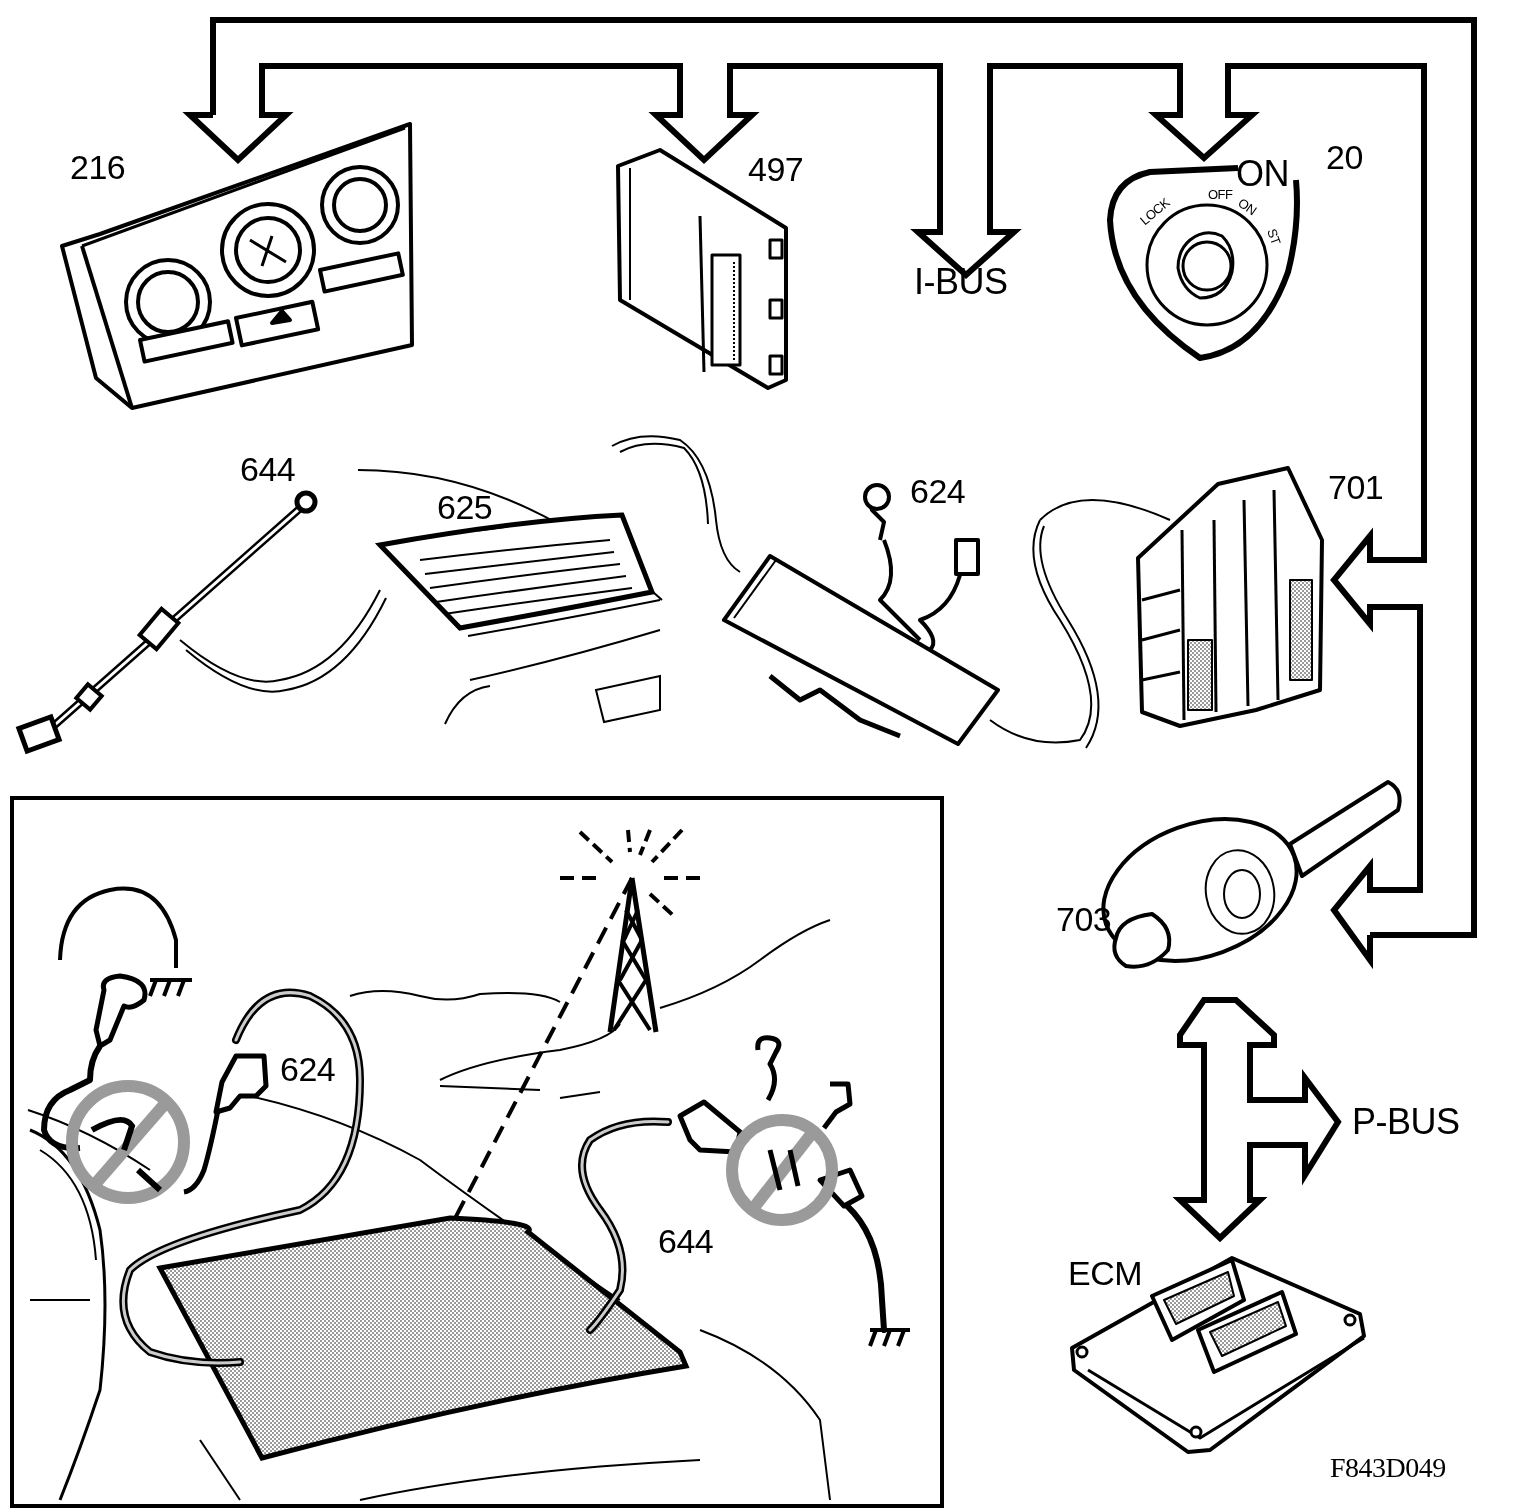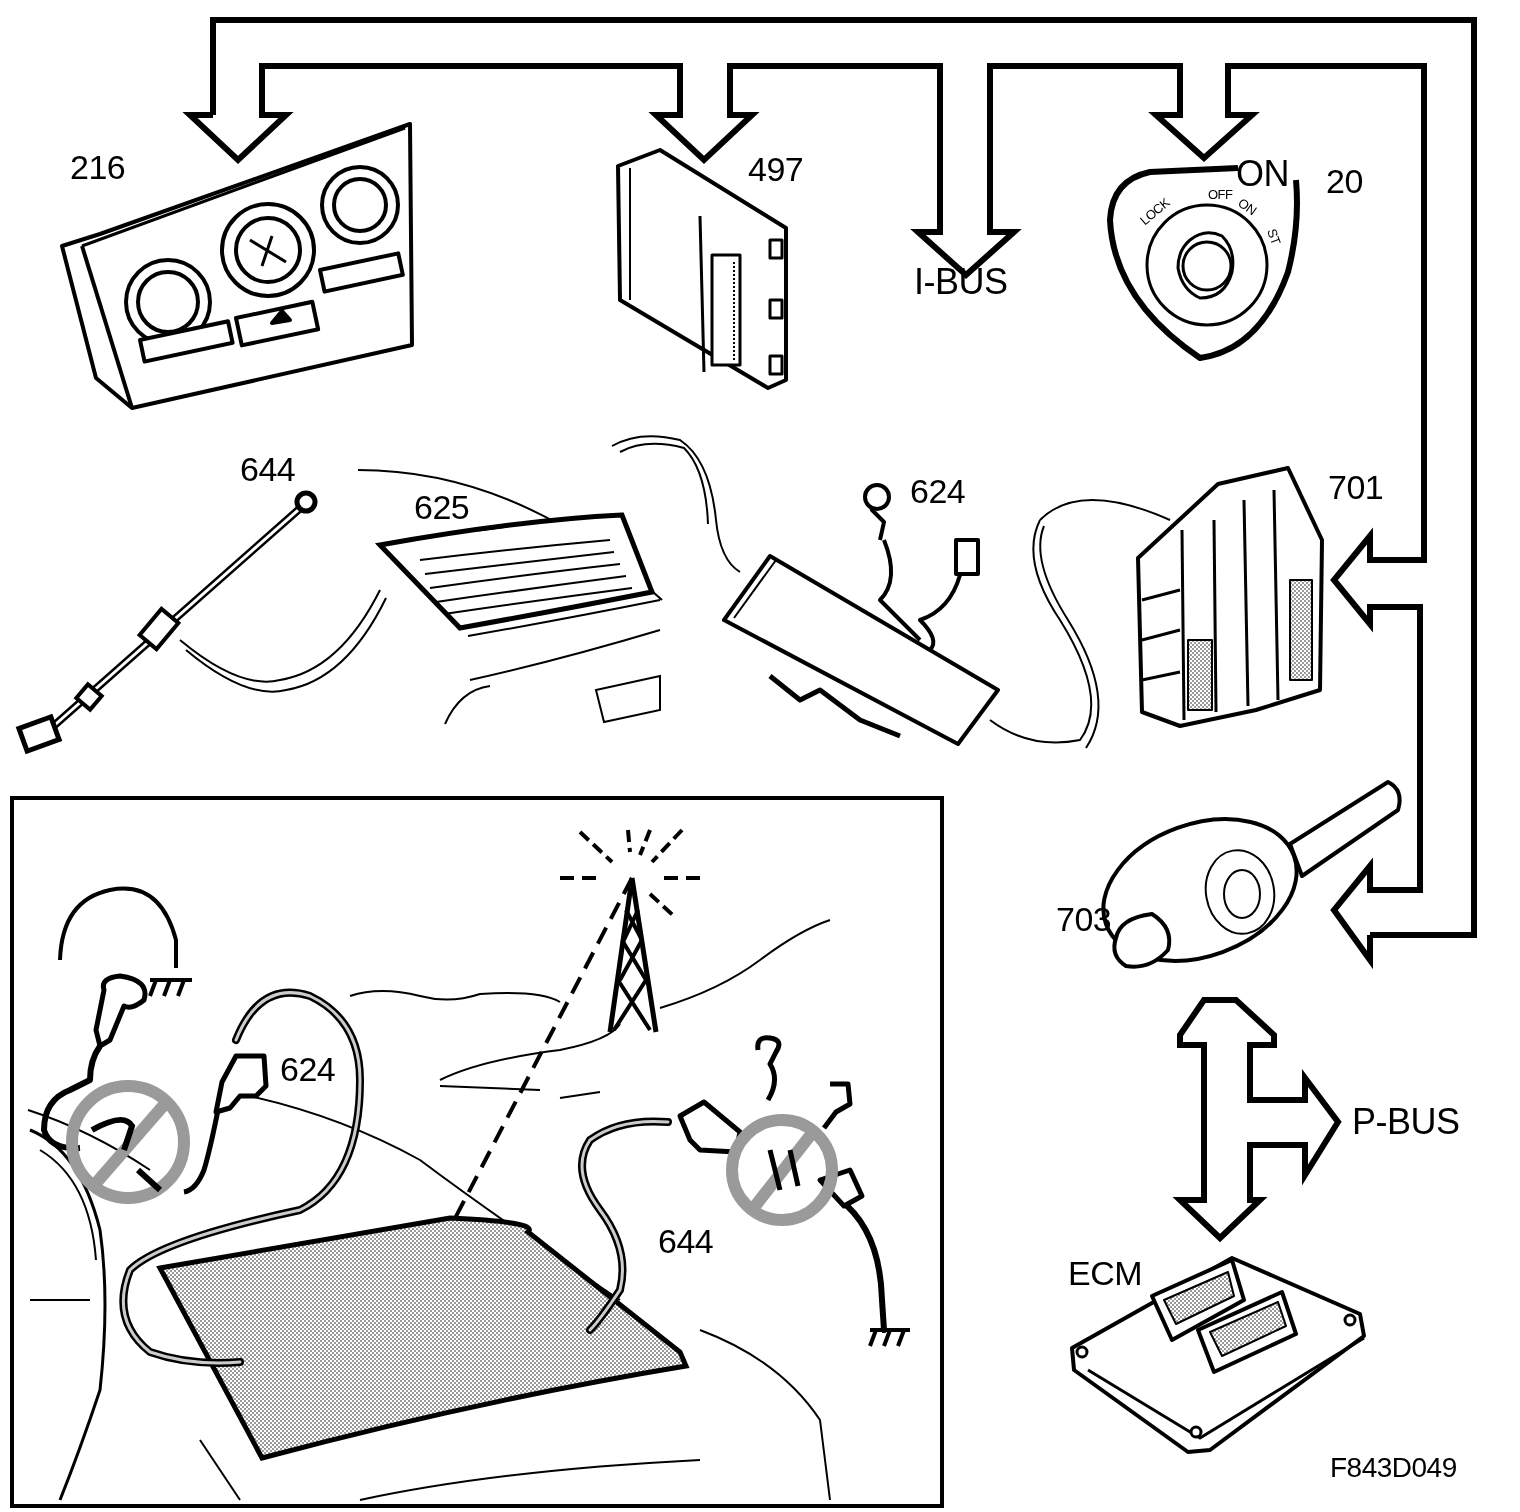--- a/index.html
+++ b/index.html
@@ -3,21 +3,21 @@
 <meta charset="utf-8">
 <style>
   html, body { margin: 0; padding: 0; background: #ffffff; }
   body { width: 1520px; height: 1512px; position: relative; overflow: hidden;
          font-family: "Liberation Sans", sans-serif; color: #000; }
   svg#diagram { position: absolute; left: 0; top: 0; }
   .lbl { position: absolute; font-family: "Liberation Sans", sans-serif;
          font-weight: normal; font-size: 34px; line-height: 1; white-space: nowrap;
          letter-spacing: -0.5px; }
   .lbl.bus { font-size: 36px; }
-  .lbl.ref { font-weight: normal; font-size: 28px; }
+  .lbl.ref { font-weight: normal; font-size: 28px; font-family: Liberation Serif, serif; }
   .lbl.small { font-weight: normal; font-size: 13px; }
 </style>
 </head>
 <body>
 
 <svg id="diagram" width="1520" height="1512" viewBox="0 0 1520 1512">
   <defs>
     <pattern id="hatch" width="4" height="4" patternUnits="userSpaceOnUse">
       <rect width="4" height="4" fill="#ffffff"></rect>
       <rect width="2" height="2" fill="#9a9a9a"></rect>
@@ -220,29 +220,29 @@
       <path d="M752,1210 L816,1128" stroke="#9a9a9a" stroke-width="12"></path>
       <path d="M770,1150 L780,1190 M790,1150 L798,1186" stroke="#000" stroke-width="5"></path>
     </g>
   </g>
 </svg>
 
 <div class="lbl" style="left:70px; top:150px;">216</div>
 <div class="lbl" style="left:748px; top:152px;">497</div>
 <div class="lbl bus" style="left:914px; top:264px;">I-BUS</div>
 <div class="lbl bus" style="left:1236px; top:156px;">ON</div>
-<div class="lbl" style="left:1326px; top:164px;">20</div>
+<div class="lbl" style="left:1326px; top:140px;">20</div>
 
 <div class="lbl small" style="left:1138px; top:205px; transform:rotate(-40deg);">LOCK</div>
 <div class="lbl small" style="left:1190px; top:188px;margin-left:18px;">OFF</div>
 <div class="lbl small" style="left:1238px; top:200px; transform:rotate(35deg);">ON</div>
 <div class="lbl small" style="left:1266px; top:230px; transform:rotate(70deg);">ST</div>
 
 <div class="lbl" style="left:240px; top:452px;">644</div>
-<div class="lbl" style="left:414px; top:490px;">625</div>
+<div class="lbl" style="left:437px; top:490px;">625</div>
 <div class="lbl" style="left:910px; top:474px;">624</div>
 <div class="lbl" style="left:1328px; top:470px;">701</div>
 <div class="lbl" style="left:1056px; top:882px;margin-top:20px;">703</div>
 <div class="lbl bus" style="left:1352px; top:1104px;">P-BUS</div>
 <div class="lbl" style="left:1068px; top:1256px;">ECM</div>
 
 <div class="lbl" style="left:280px; top:1052px;">624</div>
 <div class="lbl" style="left:658px; top:1224px;">644</div>
 
 <div class="lbl ref" style="left:1330px; top:1454px;">F843D049</div>

